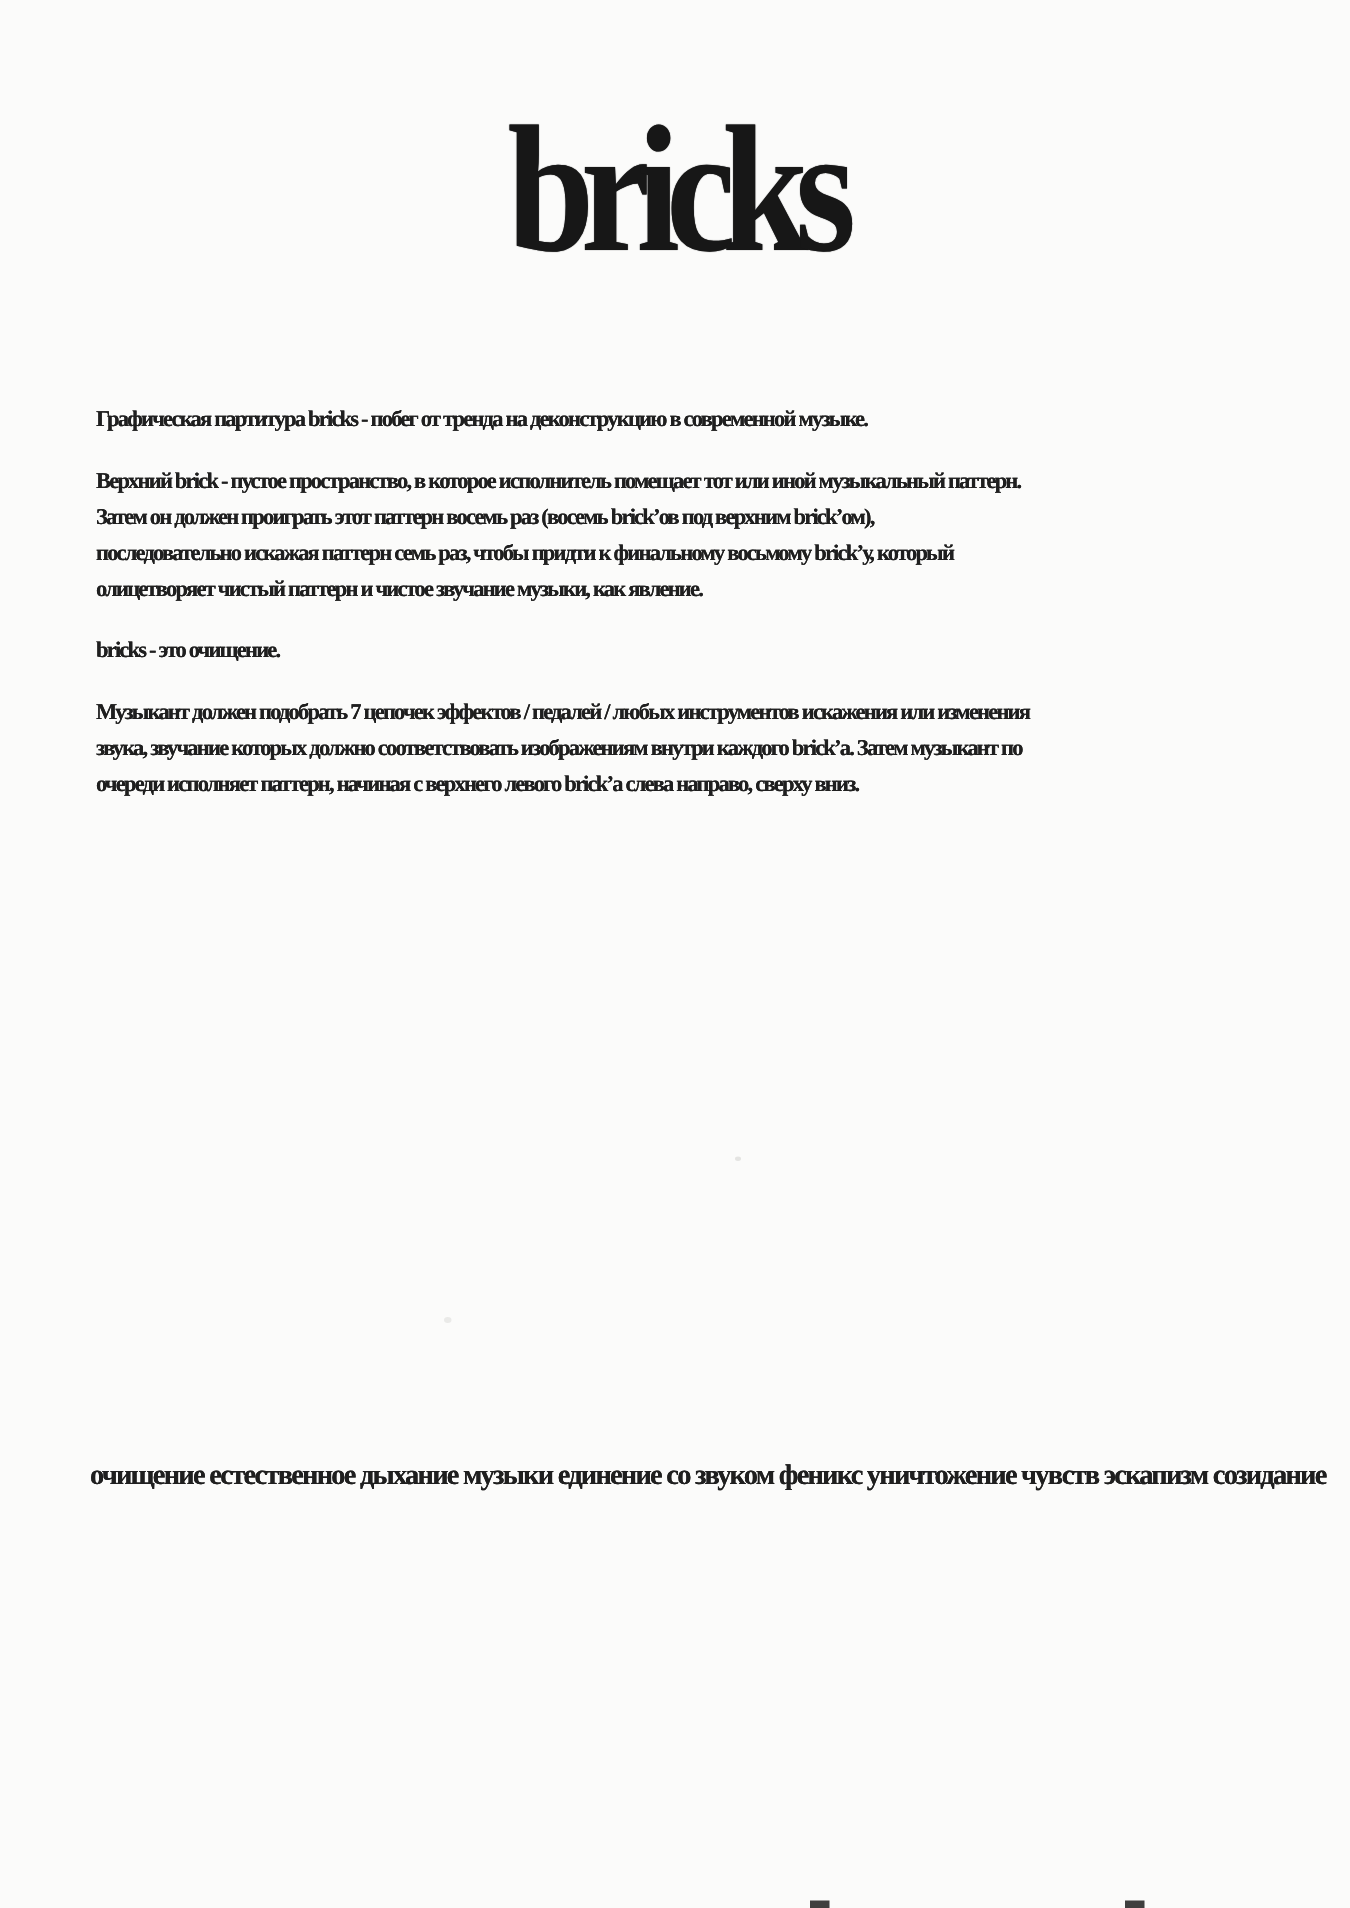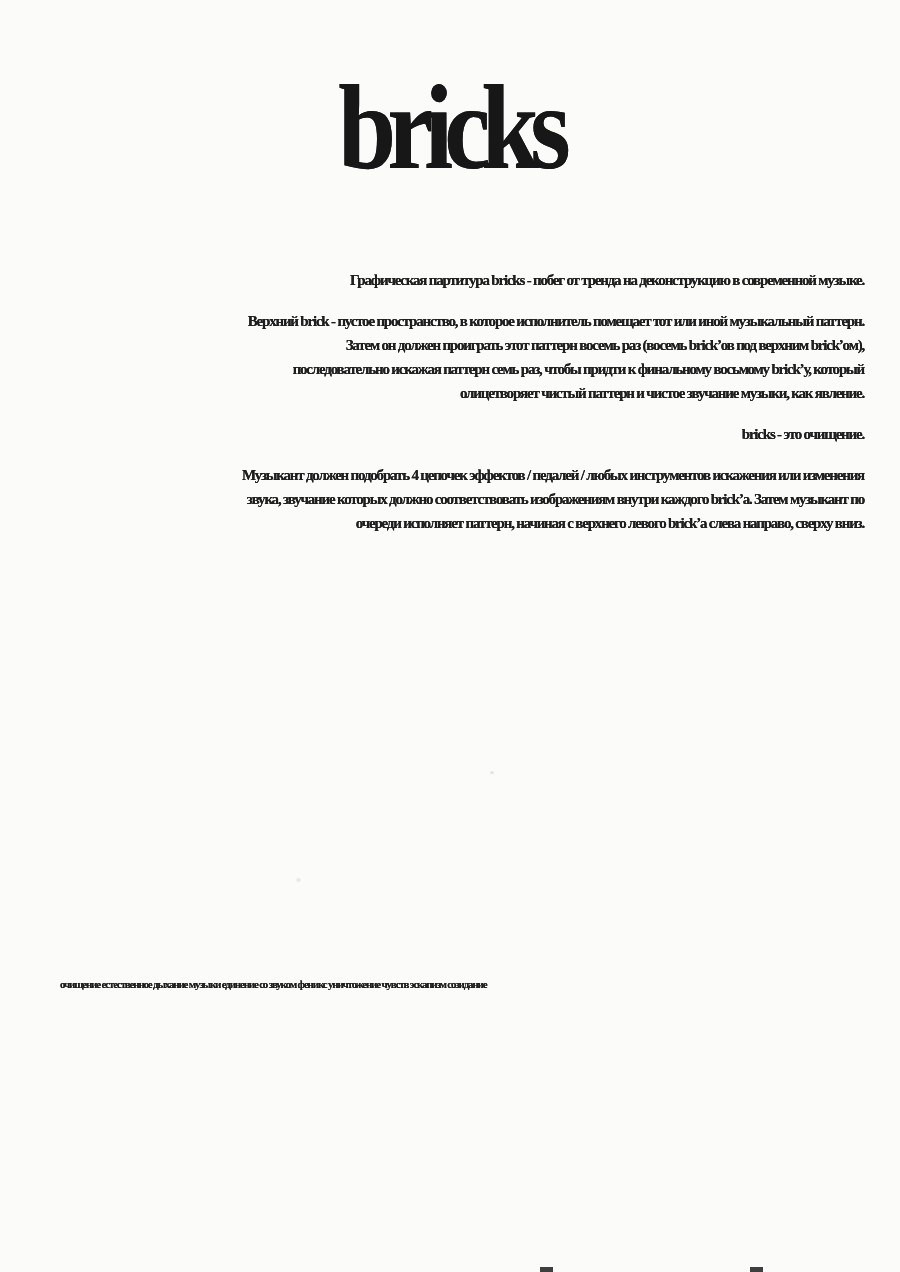--- a/index.html
+++ b/index.html
@@ -31,38 +31,37 @@
     transform-origin: center;
     color: #171717;
     text-shadow: 0 0 0.6px #171717;
     white-space: nowrap;
   }
   .text-column {
     position: absolute;
     left: 64px;
     top: 268px;
     width: 800px;
-    text-align: right;
   }
   .para {
     margin: 0 0 17px 0;
     font-weight: bold;
     font-size: 15px;
     line-height: 24px;
     letter-spacing: -1.2px;
     white-space: pre-line;
     text-shadow: 0 0 0.4px #222;
   }
   .keywords-line {
     position: absolute;
     left: 60px;
     top: 972px;
     width: 820px;
     font-weight: bold;
-    font-size: 11px;
+    font-size: 19px;
     line-height: 24px;
     letter-spacing: -1.2px;
     white-space: nowrap;
     text-shadow: 0 0 0.4px #222;
   }
   .bottom-artifact {
     position: absolute;
     height: 5px;
     width: 13px;
     background: #3f3f3f;
@@ -85,21 +84,21 @@
 
   <div class="doc-title">bricks</div>
 
   <div class="text-column">
     <p class="para">Графическая партитура bricks - побег от тренда на деконструкцию в современной музыке.</p>
     <p class="para">Верхний brick - пустое пространство, в которое исполнитель помещает тот или иной музыкальный паттерн.
 Затем он должен проиграть этот паттерн восемь раз (восемь brick’ов под верхним brick’ом),
 последовательно искажая паттерн семь раз, чтобы придти к финальному восьмому brick’у, который
 олицетворяет чистый паттерн и чистое звучание музыки, как явление.</p>
     <p class="para">bricks - это очищение.</p>
-    <p class="para">Музыкант должен подобрать 4 цепочек эффектов / педалей / любых инструментов искажения или изменения
+    <p class="para">Музыкант должен подобрать 7 цепочек эффектов / педалей / любых инструментов искажения или изменения
 звука, звучание которых должно соответствовать изображениям внутри каждого brick’а. Затем музыкант по
 очереди исполняет паттерн, начиная с верхнего левого brick’а слева направо, сверху вниз.</p>
   </div>
 
   <div class="keywords-line">очищение естественное дыхание музыки единение со звуком феникс уничтожение чувств эскапизм созидание</div>
 
   <div class="scan-speck speck-1"></div>
   <div class="scan-speck speck-2"></div>
 
   <div class="bottom-artifact artifact-1"></div>

